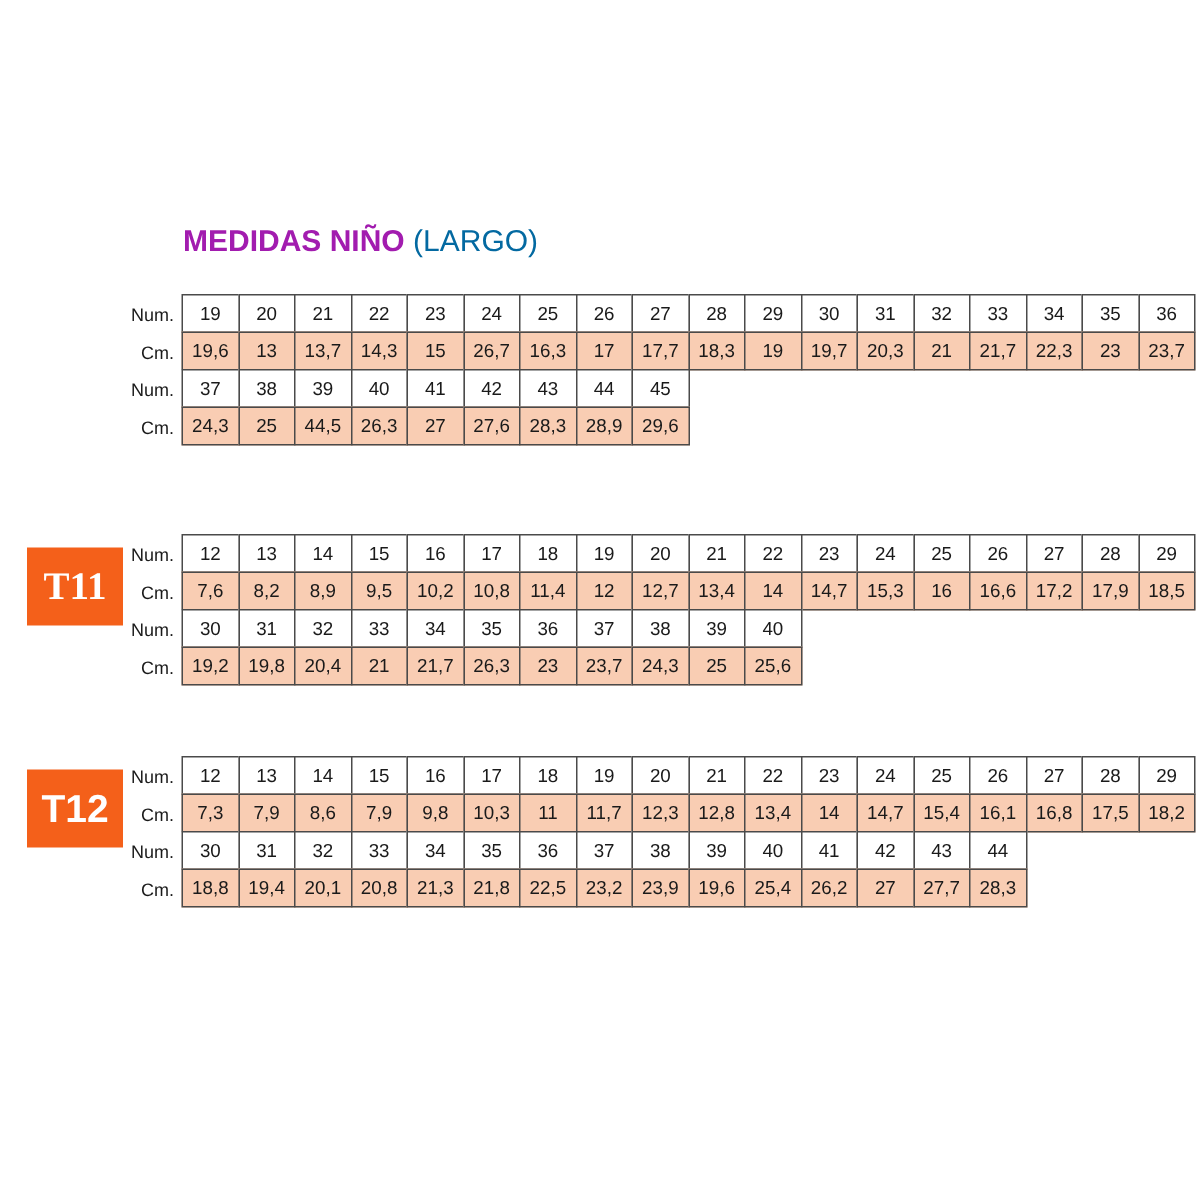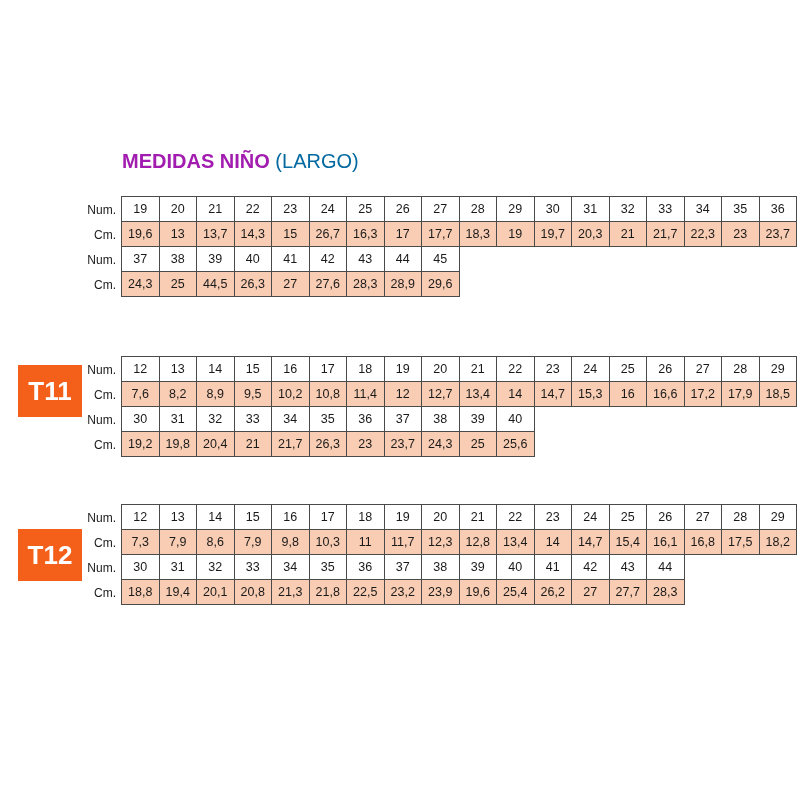--- a/index.html
+++ b/index.html
@@ -176,21 +176,21 @@
             <div class="cell cm">26,3</div>
             <div class="cell cm">27</div>
             <div class="cell cm">27,6</div>
             <div class="cell cm">28,3</div>
             <div class="cell cm">28,9</div>
             <div class="cell cm">29,6</div>
           </div>
         </div>
       </div>
       <div class="section" style="top: 357px; height: 120px; width: 800px;">
-        <div class="badge" style="top: 8px;">T11</div>
+        <div class="badge" style="top: 8px; font-family: Liberation Serif, serif;">T11</div>
         <div class="grid" style="top: 0px;">
           <div class="row">
             <div class="rowlabel">Num.</div>
             <div class="cell num">12</div>
             <div class="cell num">13</div>
             <div class="cell num">14</div>
             <div class="cell num">15</div>
             <div class="cell num">16</div>
             <div class="cell num">17</div>
             <div class="cell num">18</div>
@@ -251,21 +251,21 @@
             <div class="cell cm">26,3</div>
             <div class="cell cm">23</div>
             <div class="cell cm">23,7</div>
             <div class="cell cm">24,3</div>
             <div class="cell cm">25</div>
             <div class="cell cm">25,6</div>
           </div>
         </div>
       </div>
       <div class="section" style="top: 505px; height: 120px; width: 800px;">
-        <div class="badge" style="top: 8px; margin-top: 16px;">T12</div>
+        <div class="badge" style="top: 8px;">T12</div>
         <div class="grid" style="top: 0px;">
           <div class="row">
             <div class="rowlabel">Num.</div>
             <div class="cell num">12</div>
             <div class="cell num">13</div>
             <div class="cell num">14</div>
             <div class="cell num">15</div>
             <div class="cell num">16</div>
             <div class="cell num">17</div>
             <div class="cell num">18</div>

